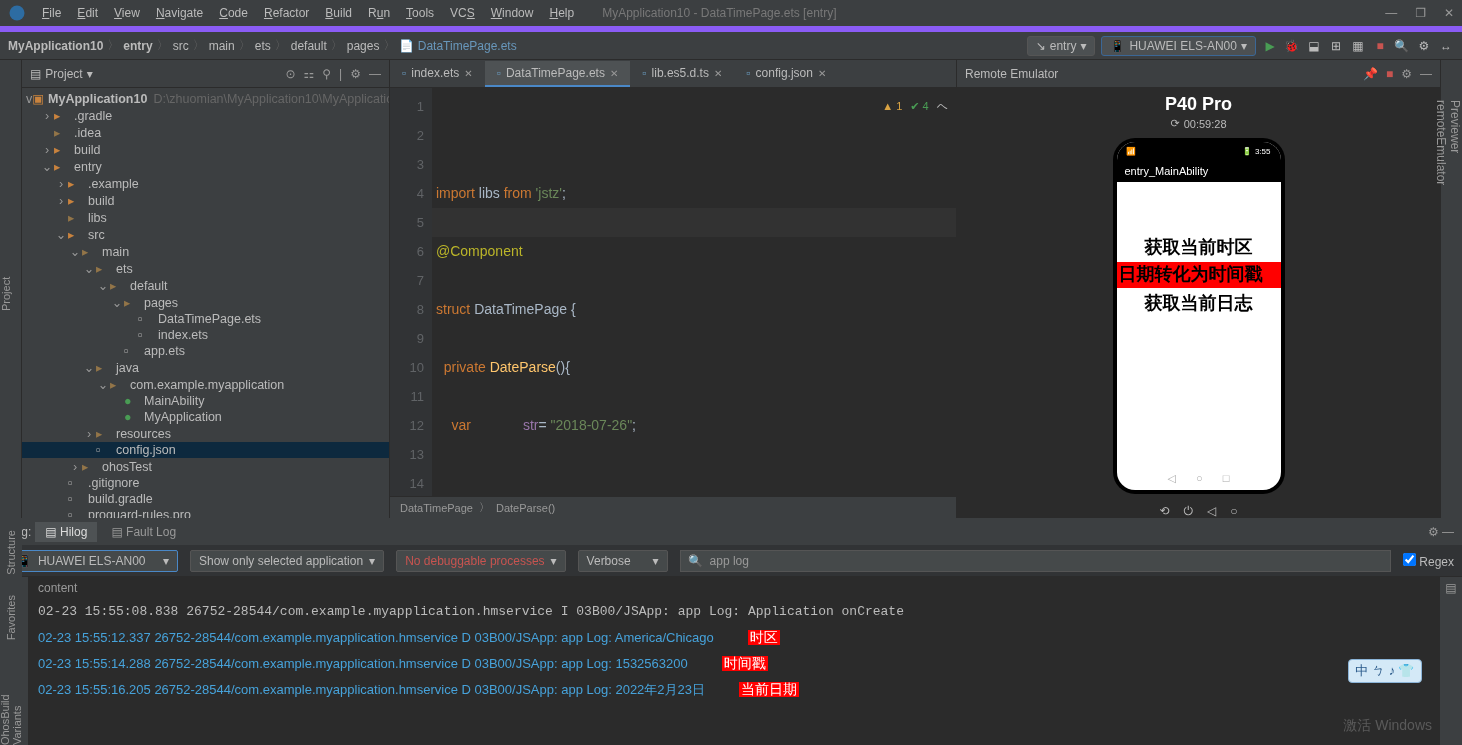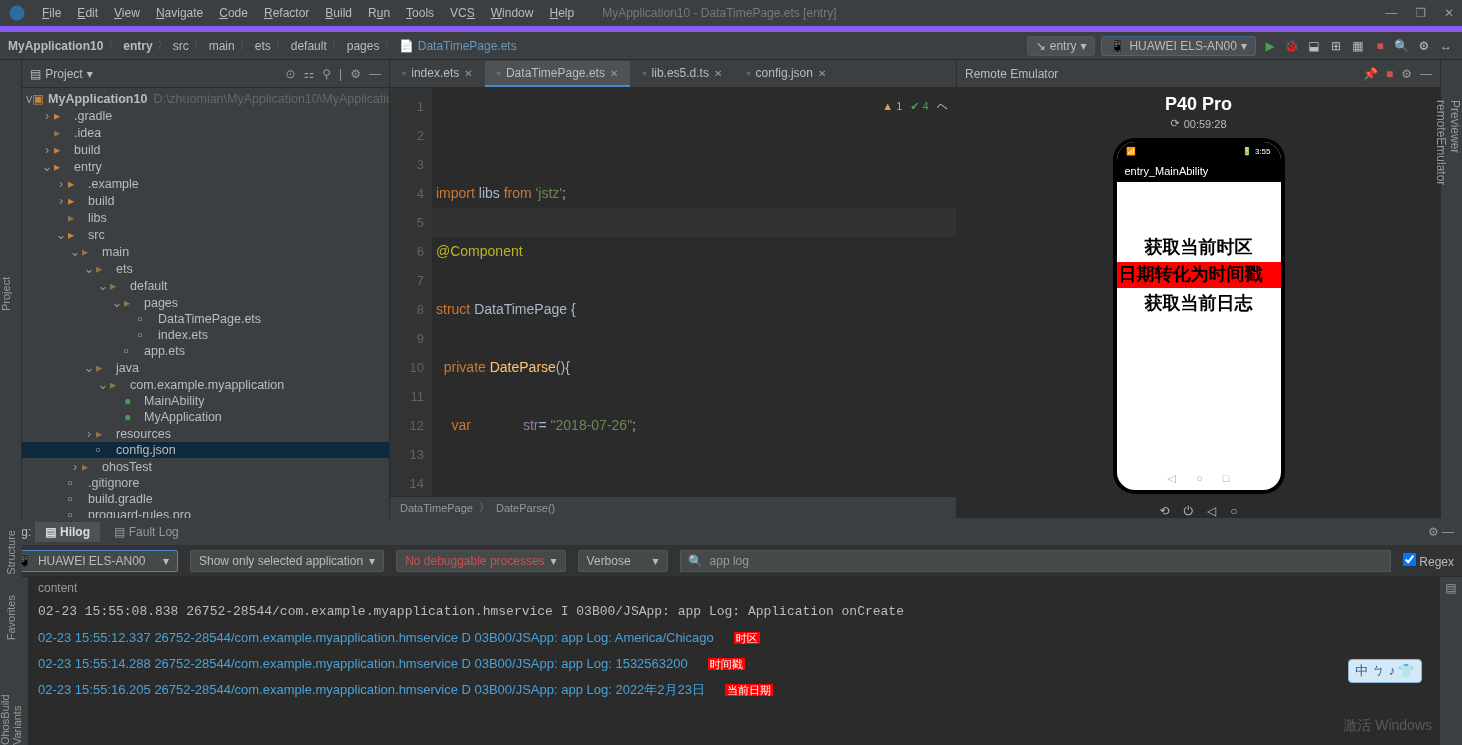--- a/index.html
+++ b/index.html
@@ -63,35 +63,35 @@
 .phone-status { height:18px; background:#000; color:#fff; font-size:8px; display:flex; align-items:center; justify-content:space-between; padding:0 10px; }
 .phone-title { height:22px; background:#000; color:#fff; font-size:11px; display:flex; align-items:center; padding:0 8px; }
 .phone-content { flex:1; background:#fff; padding-top:50px; }
 .phone-text { font-size:18px; font-weight:bold; color:#000; text-align:center; padding:3px 0; }
 .phone-text.red { background:#f00; text-align:left; padding-left:2px; line-height:1.1; }
 .phone-nav { height:24px; display:flex; justify-content:center; gap:20px; align-items:center; font-size:11px; color:#aaa; }
 .emulator-controls { margin-top:10px; display:flex; gap:14px; color:#bbb; }
 .log-panel { height:229px; background:#2b2b2b; display:flex; flex-direction:column; border-top:1px solid #3c3f41; }
 .log-tabs { height:26px; background:#3c3f41; display:flex; align-items:center; padding:0 8px; gap:4px; }
 .log-tab { padding:3px 10px; cursor:pointer; color:#999; }
-.log-tab.active { background:#4e5254; color:#ddd;font-weight:bold; }
+.log-tab.active { background:#4e5254; color:#ddd; }
 .log-tabs .gear { margin-left:auto; color:#999; }
 .log-toolbar { height:32px; background:#313335; display:flex; align-items:center; padding:0 8px; gap:12px; border-bottom:1px solid #2b2b2b; }
 .log-select { background:#45494a; border:1px solid #555; padding:3px 8px; border-radius:2px; display:flex; align-items:center; gap:6px; min-width:90px; }
 .log-select.blue-border { border-color:#4a88c7; min-width:170px; }
 .log-select.red-text { color:#c75450;justify-content:space-between; }
 .log-search { flex:1; background:#45494a; border:1px solid #555; padding:3px 8px; display:flex; align-items:center; gap:6px; color:#999; }
 .log-body { flex:1; display:flex; }
 .log-side { width:28px; background:#3c3f41; display:flex; flex-direction:column; align-items:center; padding-top:4px; gap:8px; color:#999; }
 .log-content { flex:1; padding:4px 10px; font-family:Consolas,monospace; font-size:13px; overflow:hidden; }
 .log-content .header { color:#999; font-size:12px; margin-bottom:4px; }
 .log-line { line-height:26px; white-space:nowrap; }
 .log-line.white { color:#bbbbbb;font-family:Liberation Mono, monospace; }
 .log-line.blue { color:#46a2da; }
-.tag-red { background:#f00; color:#fff; font-size:11px; padding:0 2px; margin-left:20px; font-family:"Segoe UI"; }
+.tag-red { background:#f00; color:#fff; font-size:14px; padding:0 2px; margin-left:34px; font-family:"Segoe UI"; }
 .watermark { position:fixed; right:30px; bottom:10px; color:#5a5a5a; font-size:14px; }
 .ime-box { position:fixed; right:40px; bottom:62px; background:#d4e9f7; border:1px solid #8bb4d8; border-radius:4px; padding:2px 6px; color:#2a5a8a; font-size:13px; }
 .left-tool-strip { position:absolute; left:0; top:58px; bottom:229px; width:22px; background:#3c3f41; display:flex; flex-direction:column; align-items:center; padding-top:60px; gap:20px; }
 .left-label { writing-mode:vertical-rl; transform:rotate(180deg); font-size:11px; color:#999; }
 svg { display:block; }
 </style>
 </head>
 <body>
 
 <div class="title-bar">

